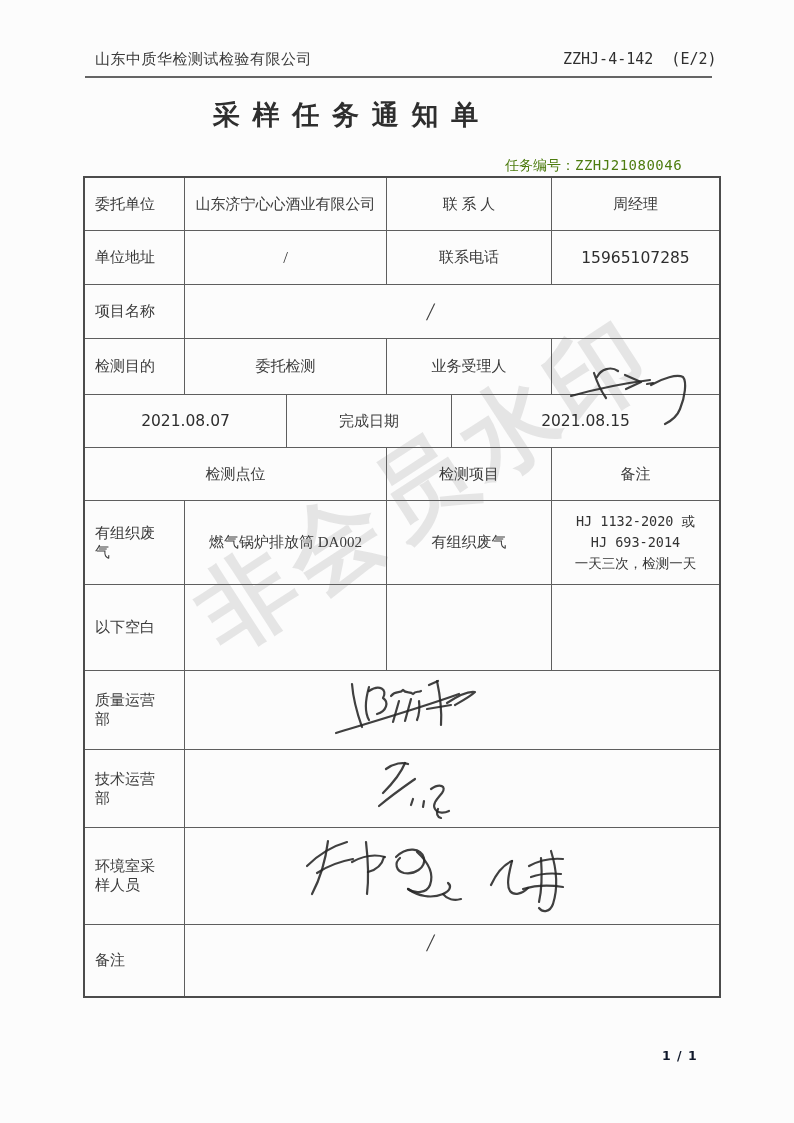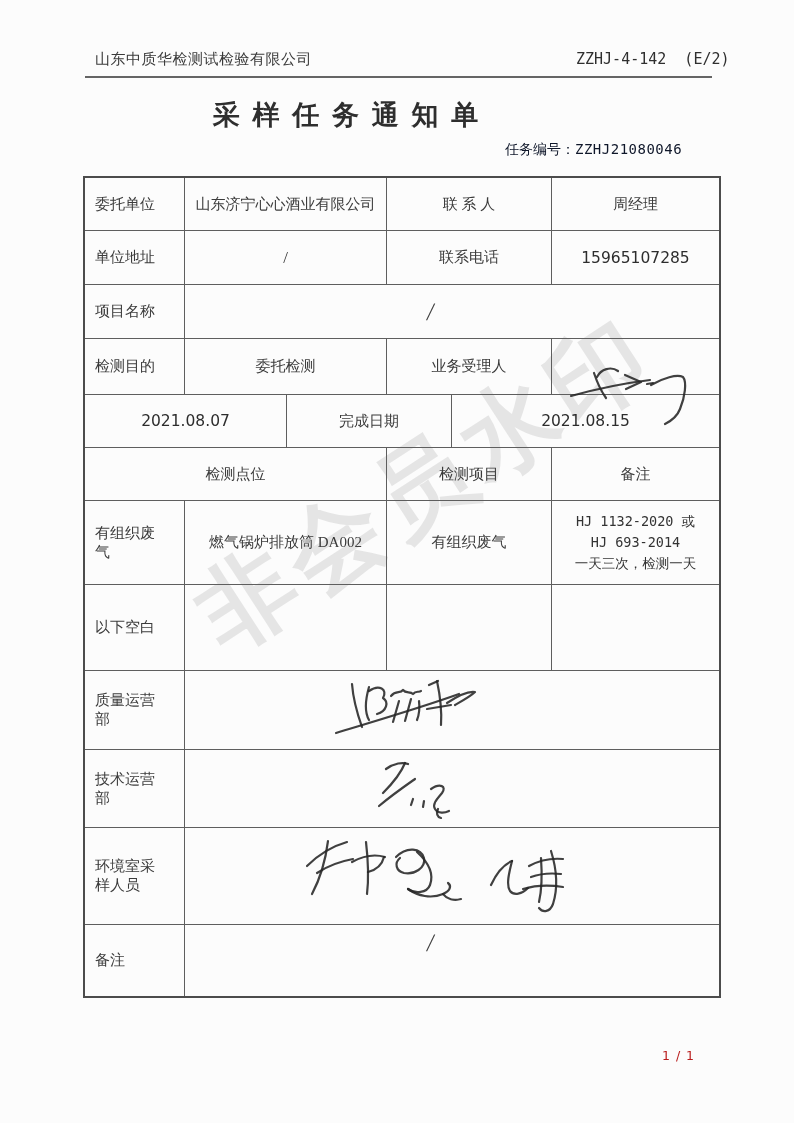--- a/index.html
+++ b/index.html
@@ -6,26 +6,26 @@
   body{
     width:794px;height:1123px;position:relative;overflow:hidden;
     background:#fcfcfc;color:#3b3b3b;
     font-family:"Liberation Serif", serif;
   }
   .abs{position:absolute;}
   
   .hdr-company{left:95px;top:50px;font-size:15px;color:#3a3a3a;letter-spacing:.5px;
     font-family:"Liberation Sans", sans-serif;}
   .hdr-code{left:563px;top:50px;font-size:15px;color:#2f2f2f;
-    font-family:"DejaVu Sans Mono", monospace;white-space:pre;margin-left:13px;}
+    font-family:"DejaVu Sans Mono", monospace;white-space:pre;}
   .hdr-rule{left:85px;top:76px;width:627px;height:2px;background:#4a4a4a;opacity:.85;}
   
   .title{left:0;top:97px;width:694px;text-align:center;font-size:27px;font-weight:bold;
     color:#2e2e2e;letter-spacing:3px;}
-  .taskno{left:505px;top:141px;font-size:14px;color:#0f172a;}
+  .taskno{left:505px;top:157px;font-size:14px;color:#4d7c0f;}
   .taskno .num{font-family:"DejaVu Sans Mono", monospace;font-size:14px;letter-spacing:.5px;}
   
   .watermark{left:208px;top:562px;font-size:96px;letter-spacing:8px;color:#000;opacity:.085;
     transform:rotate(-33deg);transform-origin:left center;white-space:nowrap;
     font-weight:bold;pointer-events:none;}
   
   .tbl{left:83px;top:176px;width:634px;border:2px solid #4c4c4c;background:transparent;}
   .row{display:flex;border-bottom:1px solid #5e5e5e;}
   .row:last-child{border-bottom:none;}
   .cell{border-right:1px solid #5e5e5e;display:flex;align-items:center;justify-content:center;
@@ -34,21 +34,21 @@
   .c1{width:100px;} .c2{width:202px;} .c3{width:165px;} .c4{width:167px;flex:1;}
   .c12{width:302px;} .c234{width:534px;flex:1;}
   .label{justify-content:flex-start;padding-left:10px;padding-right:20px;text-align:left;}
   .num-cell{font-family:"DejaVu Sans", sans-serif;font-size:15.5px;color:#2d2d2d;}
   .std-cell{font-family:"DejaVu Sans Mono", monospace;font-size:13.5px;line-height:1.55;
     white-space:pre-line;color:#333;}
   .slash{font-size:17px;}
   .slash-big{font-size:25px;font-weight:300;transform:translateX(-22px) skewX(-8deg);}
   .cell-remark-val{align-items:flex-start;padding-top:4px;}
   
-  .footer{left:662px;top:1048px;font-size:12.5px;font-weight:normal;color:#b91c1c;
+  .footer{left:662px;top:1048px;font-size:12.5px;font-weight:bold;color:#0f172a;
     letter-spacing:1px;font-family:"DejaVu Sans", sans-serif;}
   
   .sig-layer{left:0;top:0;pointer-events:none;}
   .sig-layer path{fill:none;stroke:#262626;stroke-width:2.2;stroke-linecap:round;
     stroke-linejoin:round;opacity:.88;}
 </style>
 </head>
 <body>
 
 <div class="abs hdr-company">山东中质华检测试检验有限公司</div>

